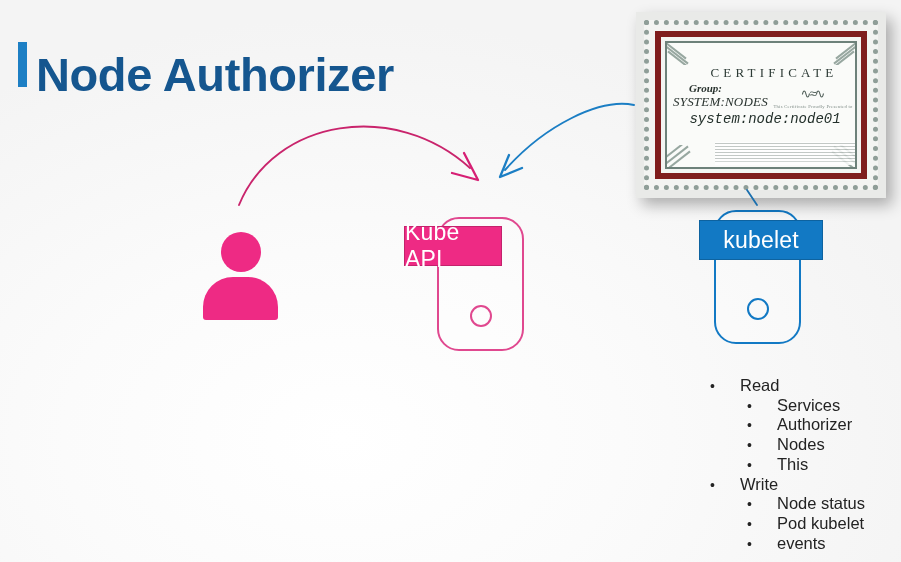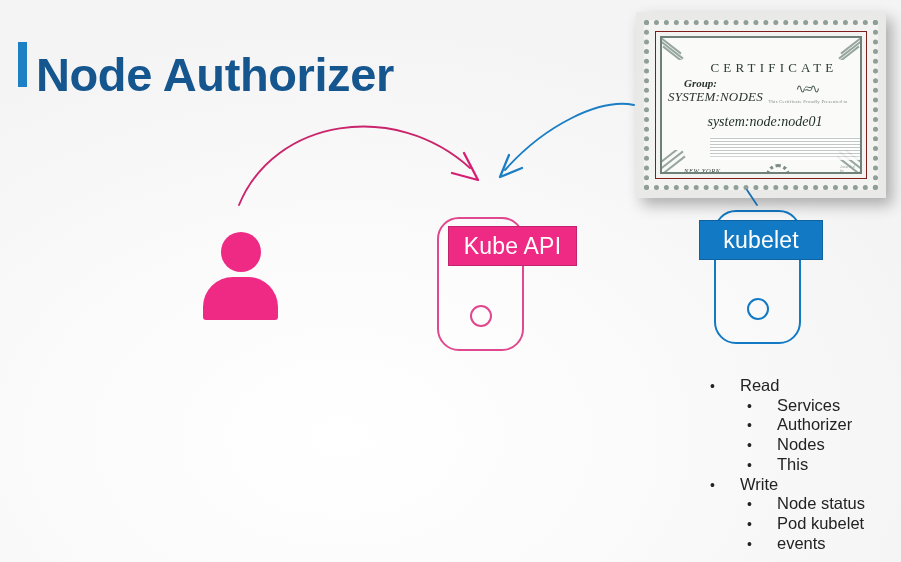--- a/index.html
+++ b/index.html
@@ -112,23 +112,23 @@
   
   #kube-api-device {
     left: 437px;
     top: 217px;
     width: 87px;
     height: 134px;
   }
   #kube-api-device .device-frame { border-color: #e0488f; }
   #kube-api-device .device-home { border-color: #e0488f; top: 88px; }
   #kube-api-label {
-    left: 448px;
+    left: 404px;
     top: 226px;
-    width: 129px;
+    width: 98px;
     height: 40px;
     background: #ee2a84;
   }
   
   #kubelet-device {
     left: 714px;
     top: 210px;
     width: 87px;
     height: 134px;
   }
@@ -162,21 +162,21 @@
     border: 5px dotted #8f9e98;
     background: #f3f4f2;
     box-sizing: border-box;
   }
   #cert-border-mid {
     position: absolute;
     left: 6px;
     top: 6px;
     right: 6px;
     bottom: 6px;
-    border: 1px solid #7f1d1d;
+    border: 6px solid #7f1d1d;
     box-sizing: border-box;
   }
   #cert-border-inner {
     position: absolute;
     left: 4px;
     top: 4px;
     right: 4px;
     bottom: 4px;
     border: 2px solid #6d817a;
     background: #fafbf9;
@@ -249,23 +249,23 @@
     text-align: center;
     font-family: "Liberation Serif", serif;
     font-size: 4.6px;
     letter-spacing: 0.3px;
     color: #7d8a85;
   }
   #cert-recipient {
     position: absolute;
     left: 0;
     right: 0;
-    top: 76px;
+    top: 68px;
     text-align: center;
-    font-family: Liberation Serif, serif;
+    font-family: Liberation Mono, monospace;
     font-style: italic;
     font-size: 14px;
     color: #23302b;
     padding-left: 8px;
   }
   #cert-body-block {
     position: absolute;
     left: 48px;
     top: 99px;
     width: 152px;

